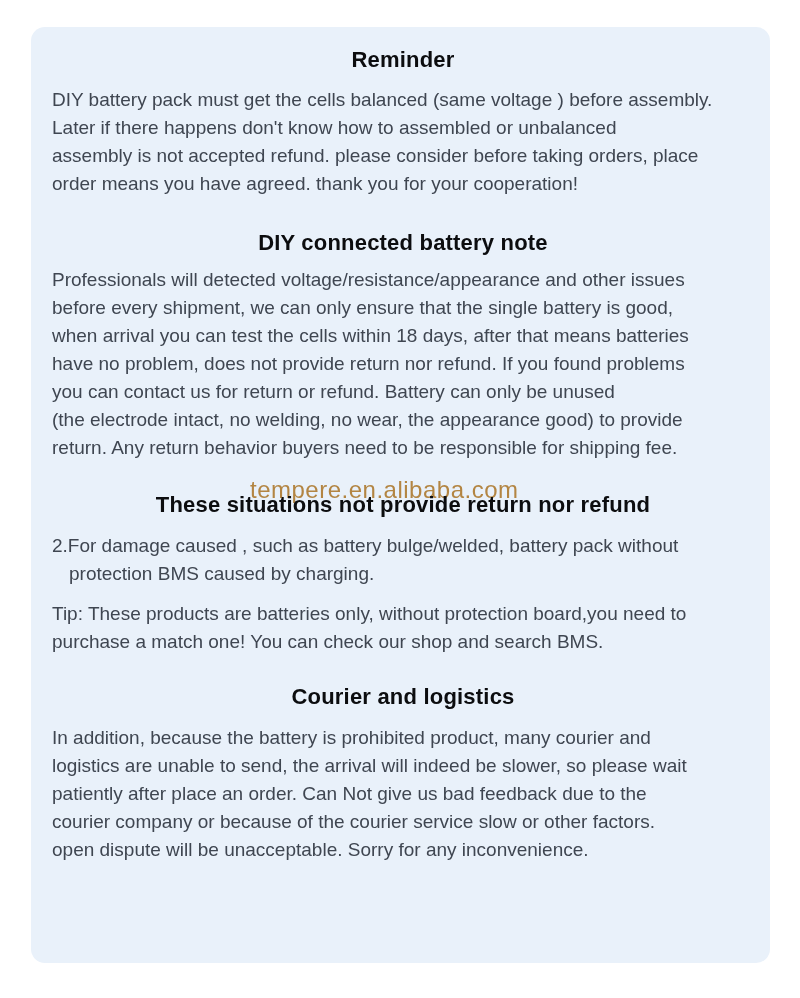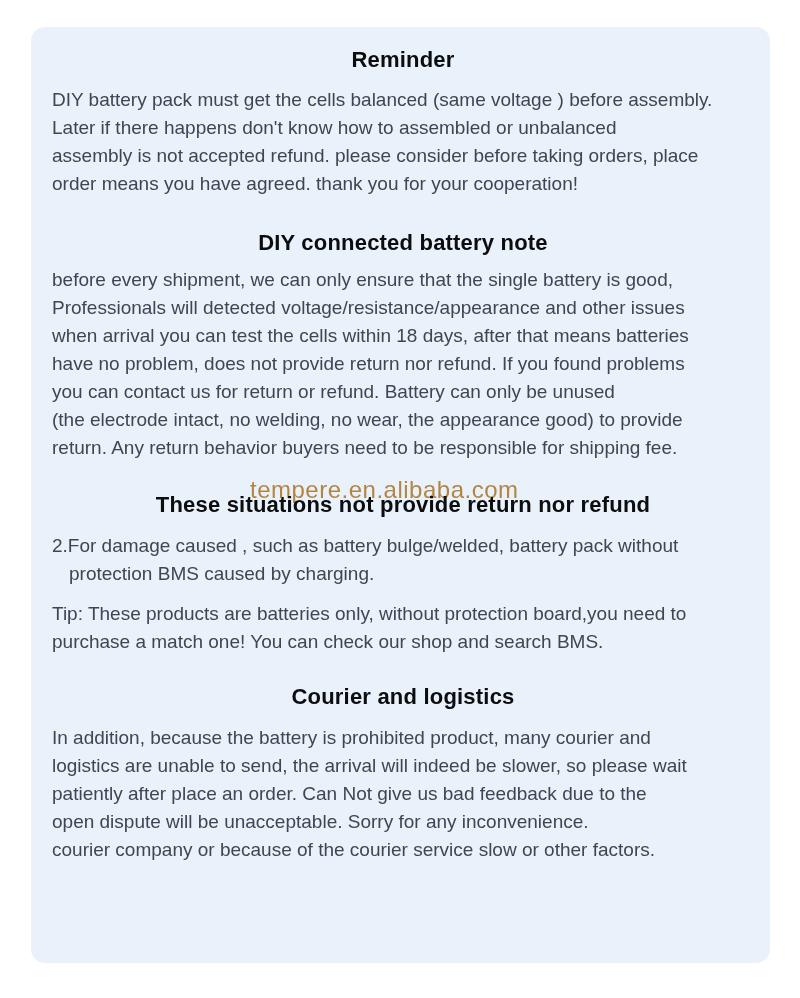--- a/index.html
+++ b/index.html
@@ -80,22 +80,22 @@
           <div class="line">DIY battery pack must get the cells balanced (same voltage ) before assembly.</div>
           <div class="line">Later if there happens don't know how to assembled or unbalanced</div>
           <div class="line">assembly is not accepted refund. please consider before taking orders, place</div>
           <div class="line">order means you have agreed. thank you for your cooperation!</div>
         </div>
       </section>
 
       <section>
         <h2 class="heading h-note">DIY connected battery note</h2>
         <div class="para">
+          <div class="line">Professionals will detected voltage/resistance/appearance and other issues</div>
           <div class="line">before every shipment, we can only ensure that the single battery is good,</div>
-          <div class="line">Professionals will detected voltage/resistance/appearance and other issues</div>
           <div class="line">when arrival you can test the cells within 18 days, after that means batteries</div>
           <div class="line">have no problem, does not provide return nor refund. If you found problems</div>
           <div class="line">you can contact us for return or refund. Battery can only be unused</div>
           <div class="line">(the electrode intact, no welding, no wear, the appearance good) to provide</div>
           <div class="line">return. Any return behavior buyers need to be responsible for shipping fee.</div>
         </div>
       </section>
 
       <section>
         <h2 class="heading h-refund">These situations not provide return nor refund</h2>
@@ -110,20 +110,20 @@
           <div class="line">purchase a match one! You can check our shop and search BMS.</div>
         </div>
       </section>
 
       <section>
         <h2 class="heading h-courier">Courier and logistics</h2>
         <div class="para">
           <div class="line">In addition, because the battery is prohibited product, many courier and</div>
           <div class="line">logistics are unable to send, the arrival will indeed be slower, so please wait</div>
           <div class="line">patiently after place an order. Can Not give us bad feedback due to the</div>
+          <div class="line">courier company or because of the courier service slow or other factors.</div>
           <div class="line">open dispute will be unacceptable. Sorry for any inconvenience.</div>
-          <div class="line">courier company or because of the courier service slow or other factors.</div>
         </div>
       </section>
 
     </div>
   </div>
 </div>
 
 </body></html>

